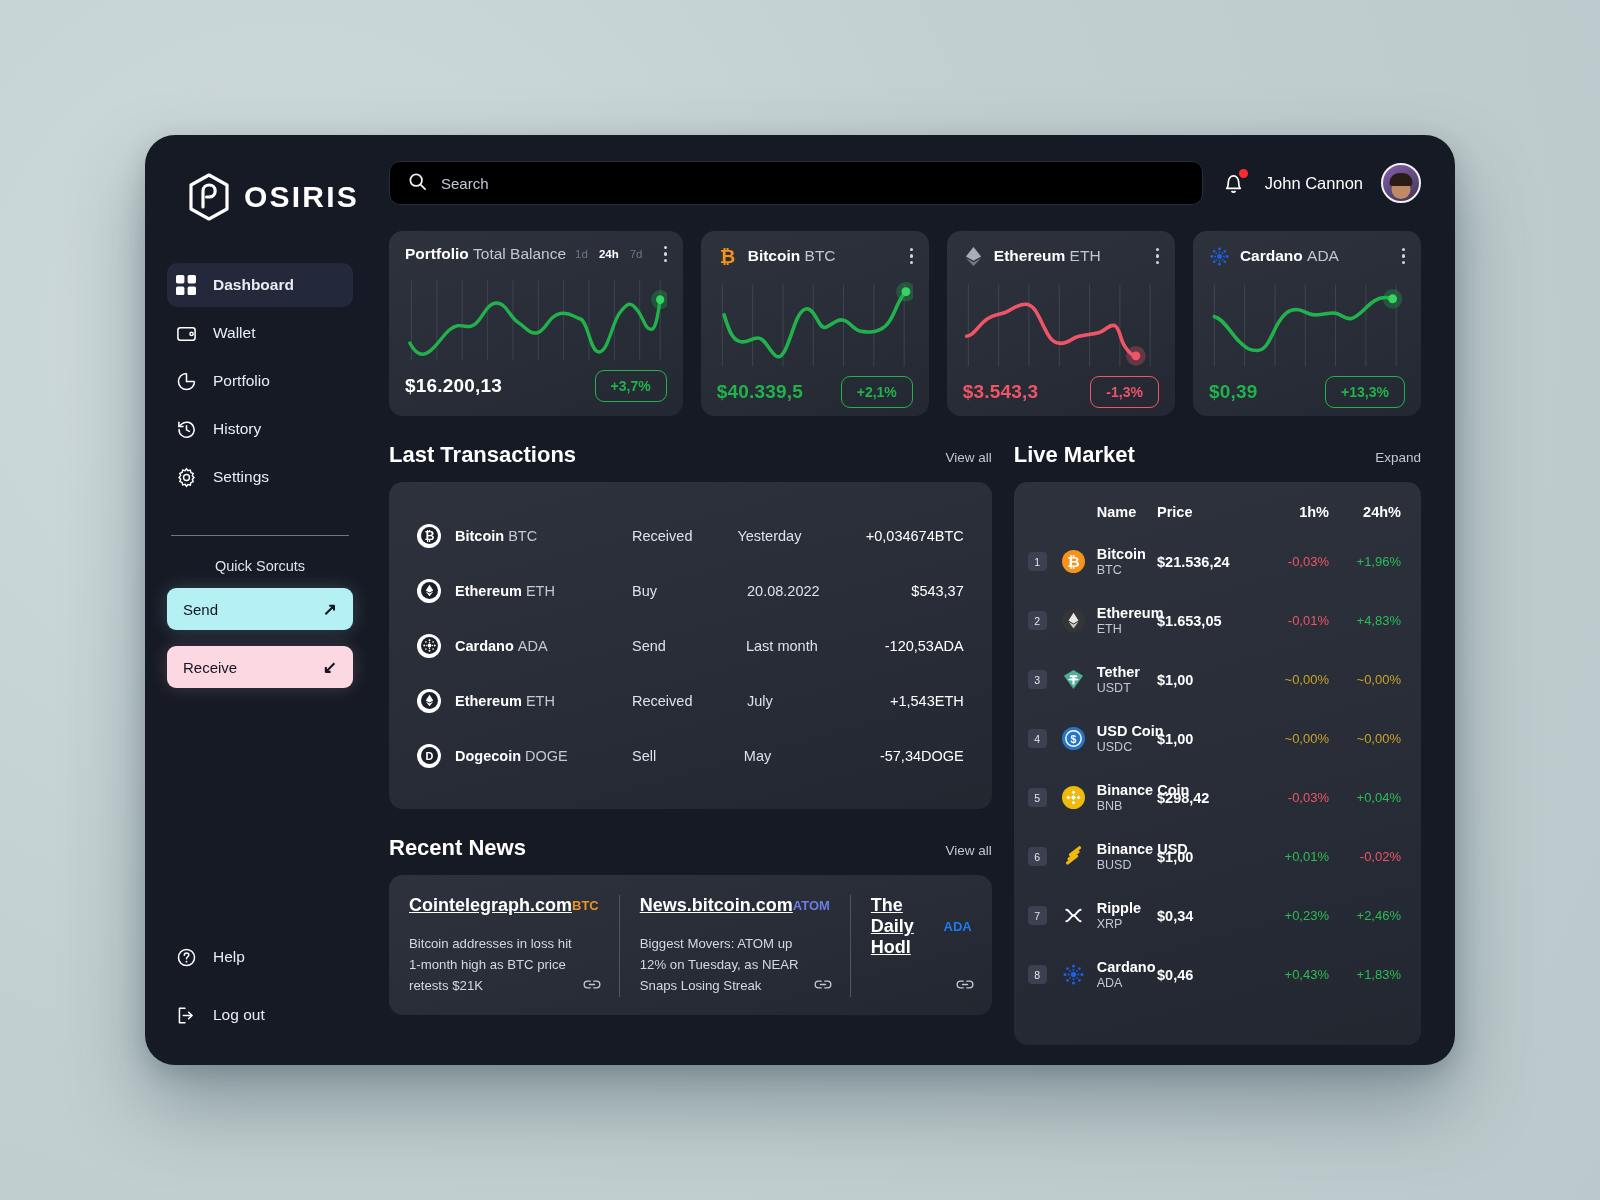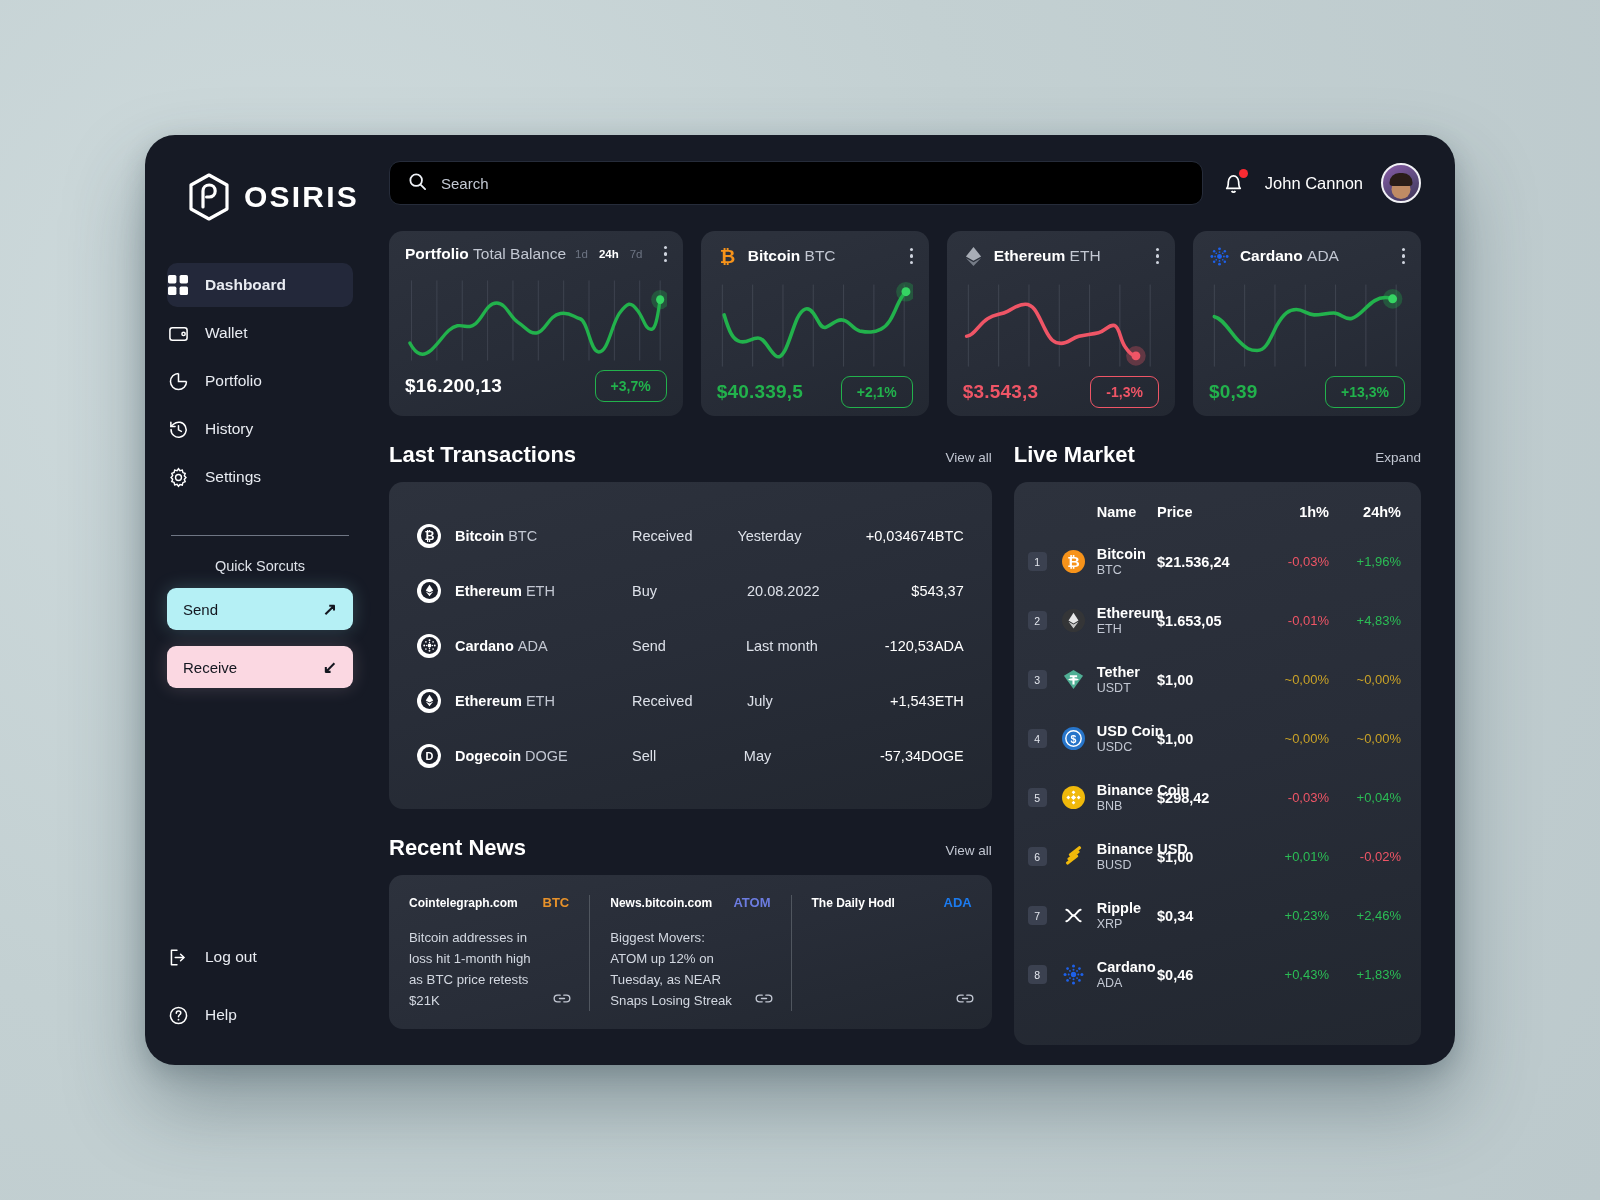--- a/index.html
+++ b/index.html
@@ -30,21 +30,21 @@
     padding:30px 22px 28px 22px;
     display:flex; flex-direction:column;
   }
   .logo-row { display:flex; align-items:center; gap:13px; margin:8px 0 42px 20px; }
   .logo-mark { width:44px; height:48px; flex-shrink:0; }
   .logo-text { color:#fff; font-size:30px; font-weight:700; letter-spacing:2.2px; }
 
   .nav { display:flex; flex-direction:column; gap:4px; }
   .nav-item {
     display:flex; align-items:center; gap:16px;
-    height:44px; padding:0 0;
+    height:44px; padding:0 8px;
     border-radius:10px;
     color:#e9ecf2; font-size:15.5px; font-weight:400;
     cursor:pointer;
   }
   .nav-item.active { background:#23283a; font-weight:700; }
   .nav-item .ic { width:22px; height:22px; display:flex; align-items:center; justify-content:center; flex-shrink:0; }
   .nav-item svg { display:block; }
 
   .divider { height:1px; background:#6f7684; margin:36px 4px 22px 4px; }
 
@@ -152,21 +152,21 @@
   .coin-badge {
     width:24px; height:24px; border-radius:50%; background:#fff;
     display:flex; align-items:center; justify-content:center; flex-shrink:0;
   }
 
   
   .news-panel { padding:20px 0 18px 0; display:flex; }
   .news-item { flex:1; padding:0 20px; position:relative; }
   .news-item + .news-item { border-left:1px solid #50565f; }
   .news-top { display:flex; align-items:center; justify-content:space-between; margin-bottom:18px; }
-  .news-src { color:#fff; font-size:12px; font-weight:700; }
+  .news-src { color:#fff; font-size:18px; font-weight:700;text-decoration:underline; }
   .news-tag { font-size:13px; font-weight:700; }
   .news-body { color:#d3d8e1; font-size:13.2px; line-height:1.58; padding-right:26px; }
   .link-ic { position:absolute; right:18px; bottom:2px; }
 
   
   .mkt-panel { padding:18px 20px 14px 14px; flex:1; display:flex; flex-direction:column; }
   .mkt-head, .mkt-row { display:flex; align-items:center; }
   .mkt-head { padding:4px 0 12px 0; font-size:14.5px; font-weight:700; color:#fff; }
   .c-rank { width:34px; flex-shrink:0; }
   .c-name { flex:1; display:flex; align-items:center; gap:11px; min-width:0; }
@@ -269,37 +269,37 @@
       <span class="arr">↗</span>
     </div>
     <div class="qbtn receive">
       <span>Receive</span>
       <span class="arr">↙</span>
     </div>
 
     <div class="bottom-nav">
       <div class="nav-item">
         <span class="ic">
+          <svg width="21" height="21" viewBox="0 0 22 22" fill="none" stroke="#fff" stroke-width="1.6" stroke-linecap="round">
+            <circle cx="11" cy="11" r="8.4"></circle>
+            <path d="M8.7 8.6 C8.7 7.2 9.8 6.3 11.1 6.3 C12.4 6.3 13.4 7.2 13.4 8.5 C13.4 10.2 11 10.3 11 12.2"></path>
+            <circle cx="11" cy="15.4" r=".95" fill="#fff" stroke="none"></circle>
+          </svg>
+        </span>
+        <span>Help</span>
+      </div>
+      <div class="nav-item">
+        <span class="ic">
           <svg width="21" height="21" viewBox="0 0 22 22" fill="none" stroke="#fff" stroke-width="1.6" stroke-linecap="round" stroke-linejoin="round">
             <path d="M9.4 3.4 H3.6 V18.6 H9.4"></path>
             <path d="M13.2 7.6 L16.8 11 L13.2 14.4"></path>
             <path d="M16.4 11 H7.6"></path>
           </svg>
         </span>
         <span>Log out</span>
-      </div>
-      <div class="nav-item">
-        <span class="ic">
-          <svg width="21" height="21" viewBox="0 0 22 22" fill="none" stroke="#fff" stroke-width="1.6" stroke-linecap="round">
-            <circle cx="11" cy="11" r="8.4"></circle>
-            <path d="M8.7 8.6 C8.7 7.2 9.8 6.3 11.1 6.3 C12.4 6.3 13.4 7.2 13.4 8.5 C13.4 10.2 11 10.3 11 12.2"></path>
-            <circle cx="11" cy="15.4" r=".95" fill="#fff" stroke="none"></circle>
-          </svg>
-        </span>
-        <span>Help</span>
       </div>
     </div>
   </aside>
 
   <main class="main">
 
     <div class="topbar">
       <div class="search">
         <span>
           <svg width="19" height="19" viewBox="0 0 20 20" fill="none" stroke="#eef1f6" stroke-width="1.9" stroke-linecap="round">

